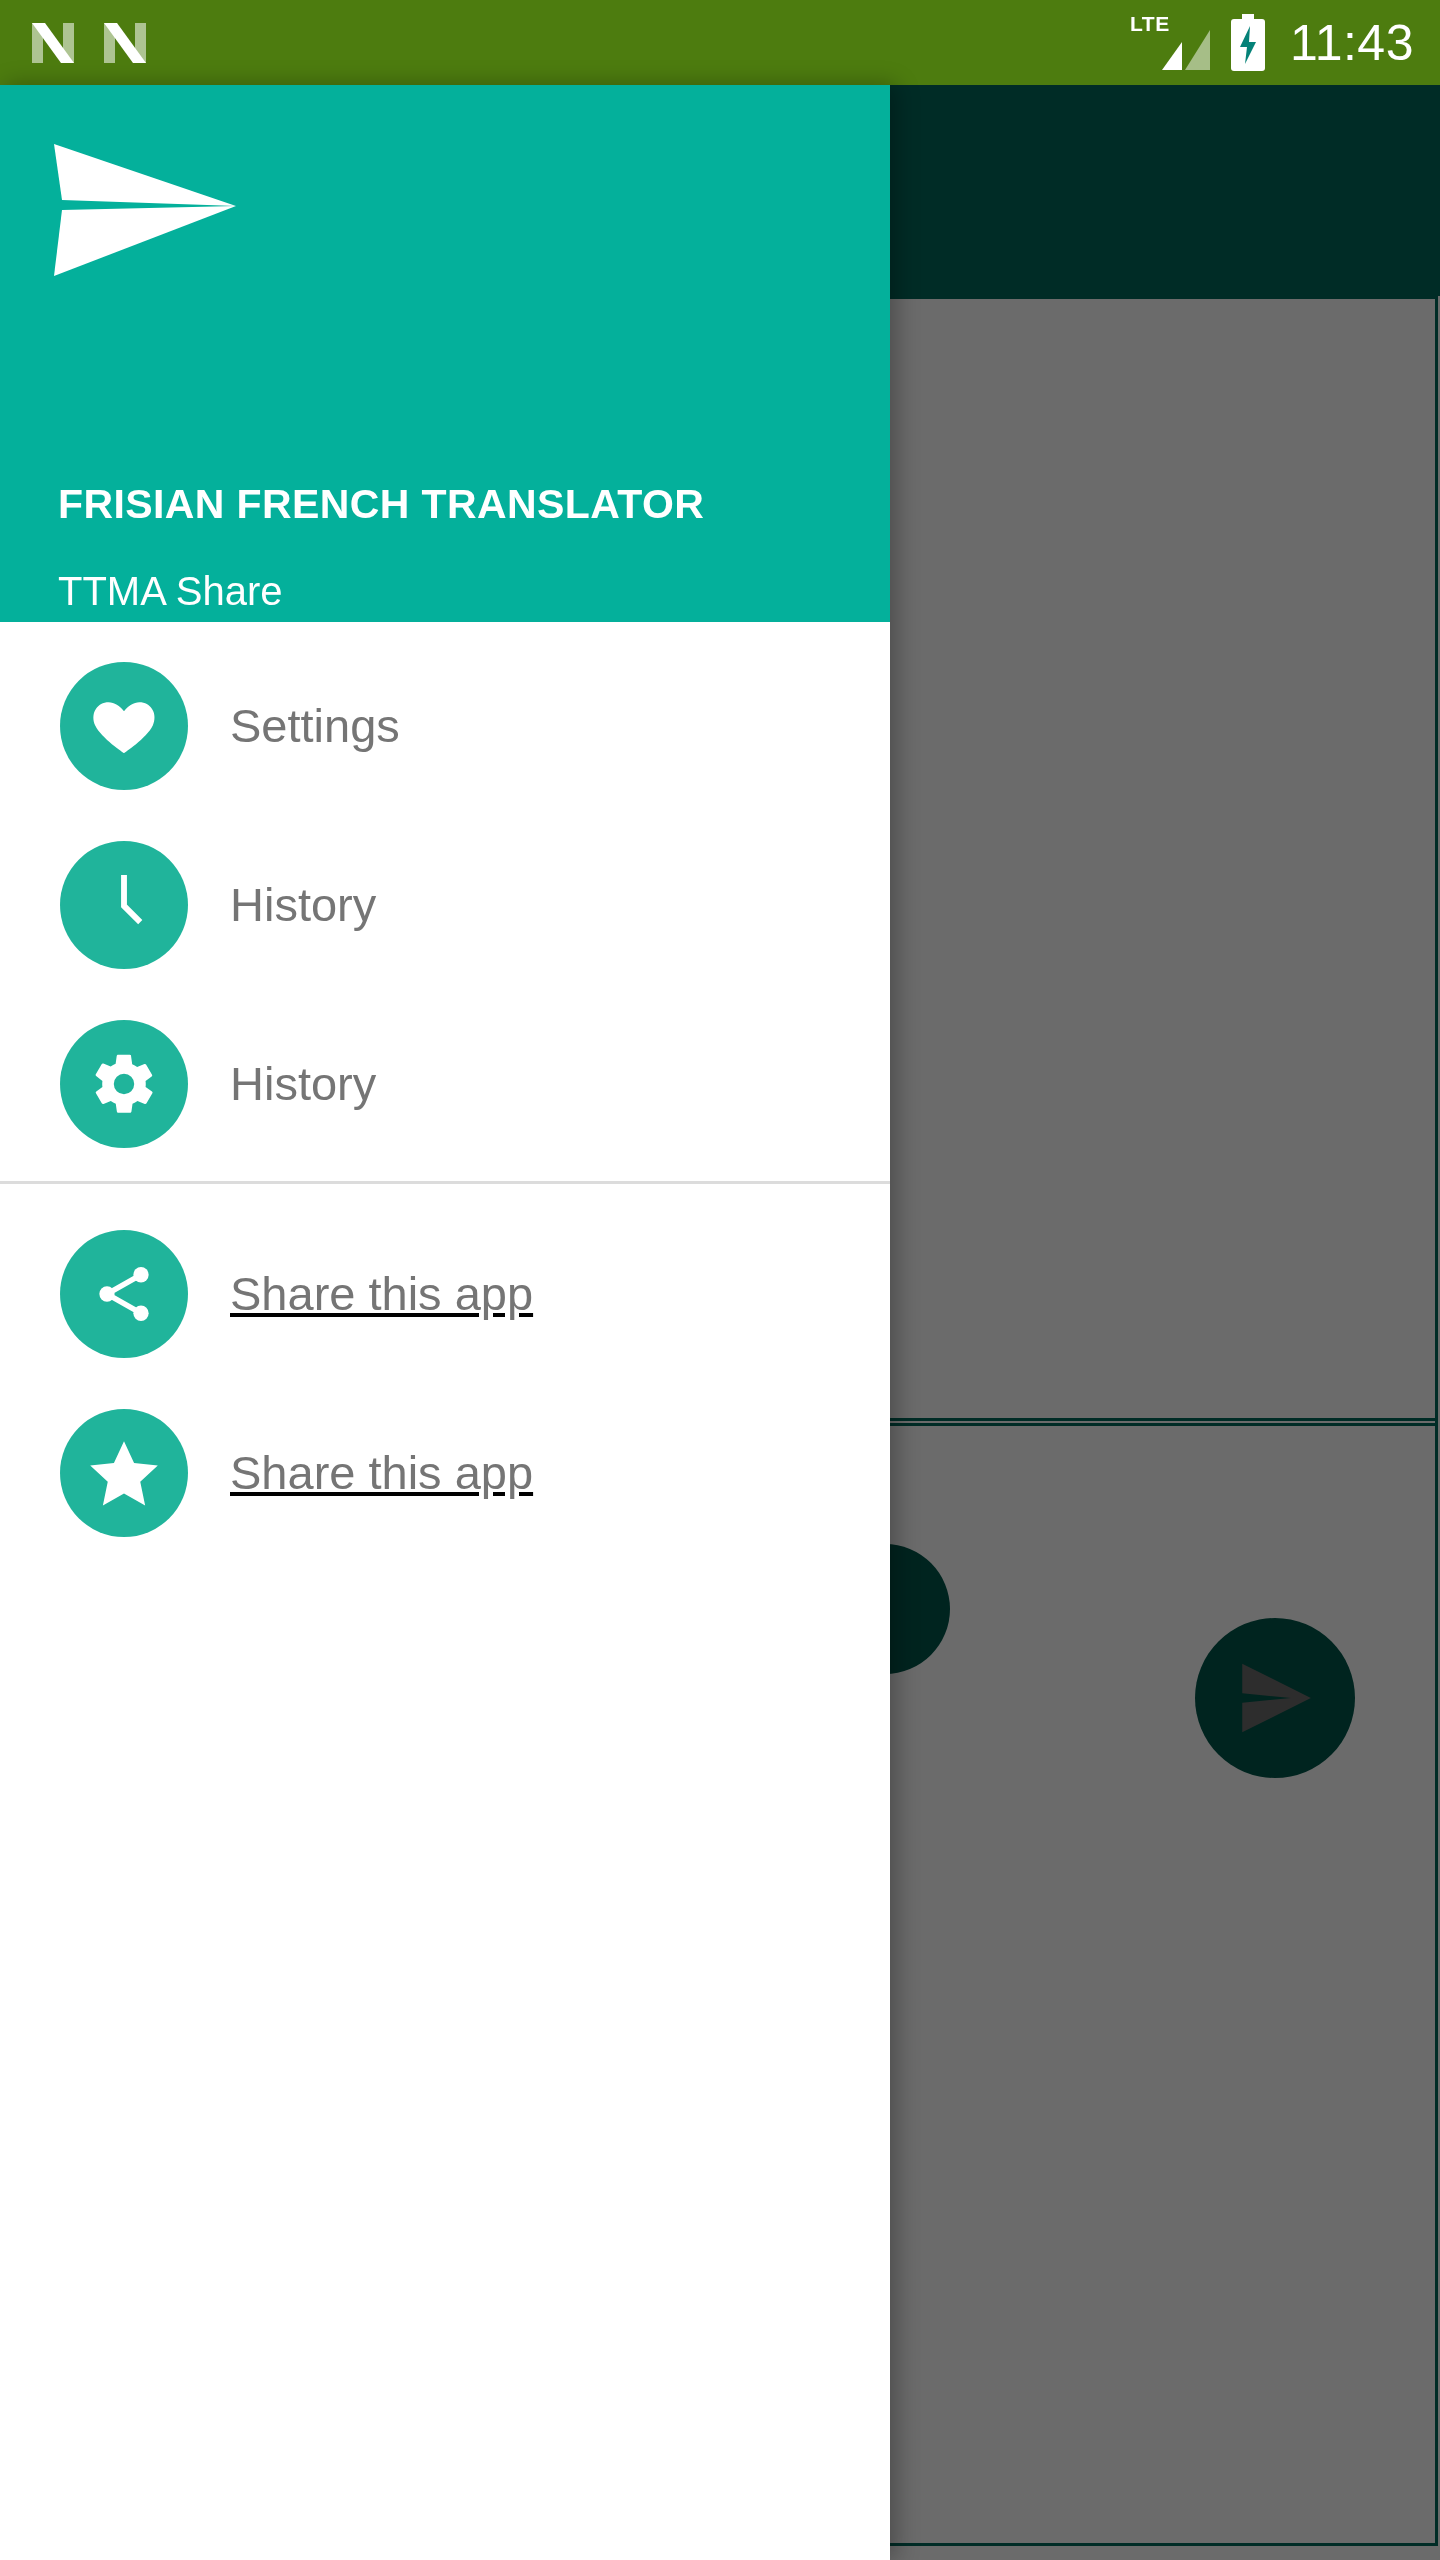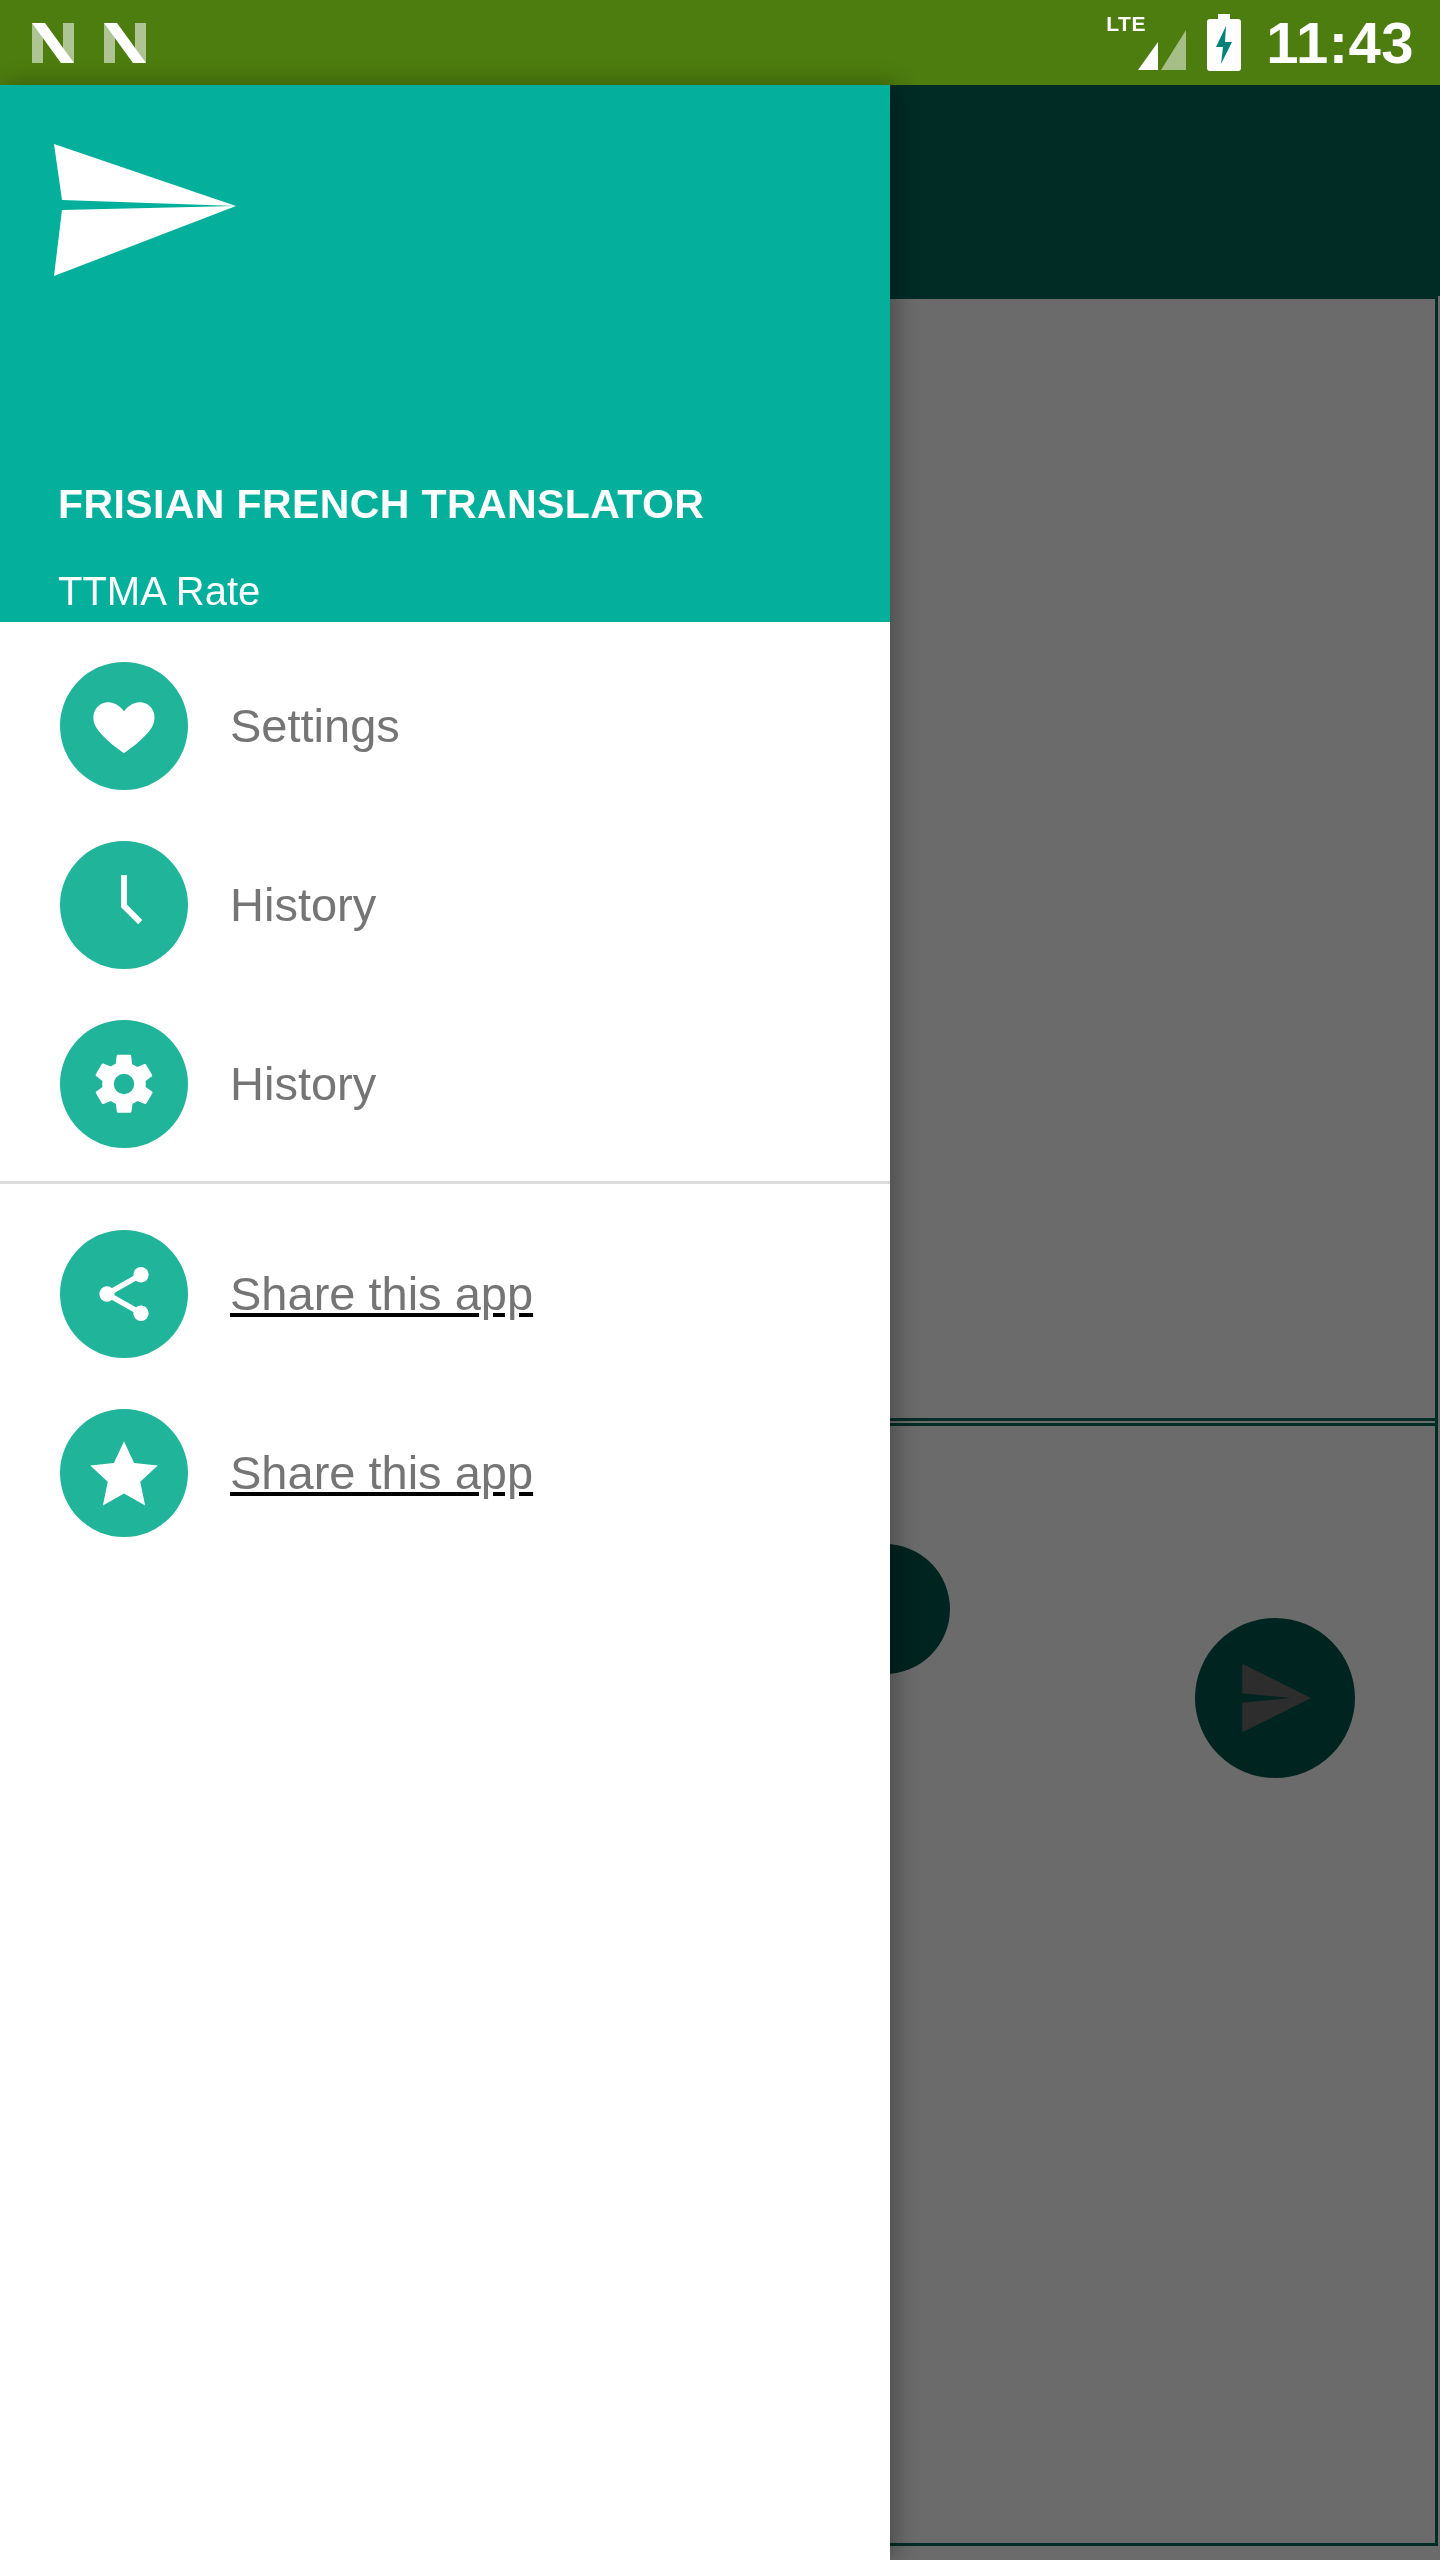--- a/index.html
+++ b/index.html
@@ -73,21 +73,21 @@
   #sb-spacer{ flex:1; }
   #sb-right{ display:flex; align-items:center; gap:16px; }
   #lte-wrap{ position:relative; width:82px; height:58px; }
   #lte-text{
     position:absolute; left:0; top:-2px;
     font-size:21px; font-weight:bold; color:#ffffff; letter-spacing:0.5px;
   }
   #signal-tri{ position:absolute; right:0; bottom:0; width:60px; height:44px; }
   #battery-ico{ width:40px; height:58px; display:block; }
   #sb-clock{
-    color:#ffffff; font-size:58px; font-weight:700; letter-spacing:0.5px;
+    color:#ffffff; font-size:50px; font-weight:400; letter-spacing:0.5px;
     margin-left:6px;
   }
 
   
   #drawer{
     position:absolute; left:0; top:85px;
     width:890px; height:2475px;
     background:#ffffff;
     z-index:50;
     box-shadow:6px 0 22px rgba(0,0,0,0.30);
@@ -206,21 +206,21 @@
 <div id="drawer">
 
   <div id="drawer-header">
     <div id="drawer-logo">
       <svg viewBox="0 0 190 140">
         <polygon points="4,4 186,66 12,60" fill="#ffffff"></polygon>
         <polygon points="12,70 186,66 4,136" fill="#ffffff"></polygon>
       </svg>
     </div>
     <div id="drawer-title">FRISIAN FRENCH TRANSLATOR</div>
-    <div id="drawer-subtitle">TTMA Rate</div>
+    <div id="drawer-subtitle">TTMA Share</div>
   </div>
 
   <div id="menu-primary">
 
     <div class="menu-item">
       <span class="m-ico">
         <svg width="72" height="72" viewBox="0 0 24 24">
           <path d="M12 21s-7.5-4.9-9.6-9.2C.8 8.3 2.6 4.6 6.2 4.1c2.2-.3 4.2.9 5.8 3 1.6-2.1 3.6-3.3 5.8-3 3.6.5 5.4 4.2 3.8 7.7C19.5 16.1 12 21 12 21z" fill="#ffffff"></path>
         </svg>
       </span>

